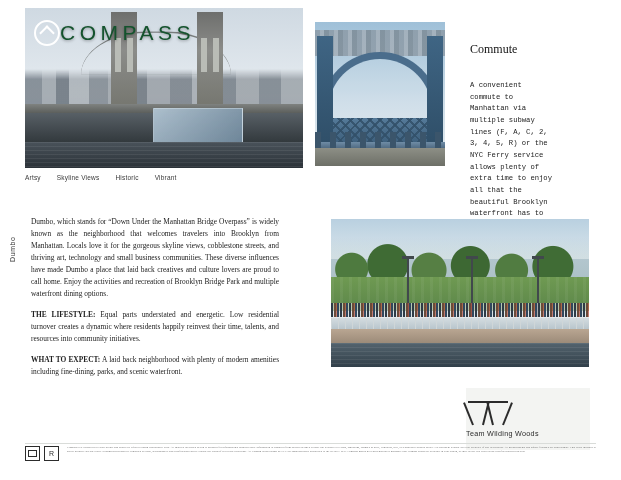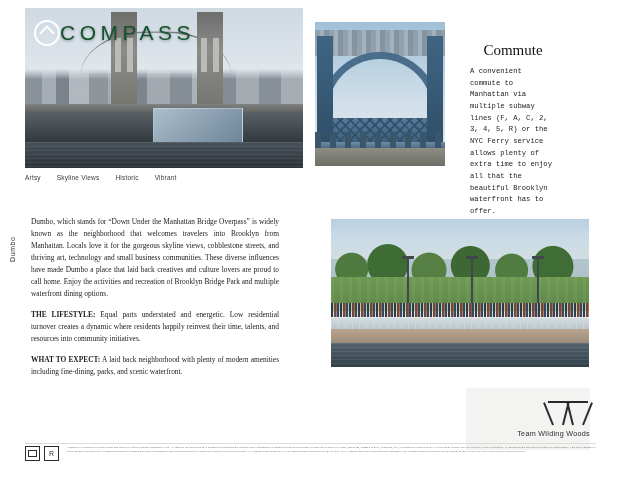--- a/index.html
+++ b/index.html
@@ -172,21 +172,21 @@
   }
   .img-commute .piers{
     position:absolute;left:0;right:0;bottom:18px;height:16px;
     background:repeating-linear-gradient(90deg,#3b556b 0 6px,transparent 6px 15px);
   }
 
   
   .commute-block{position:absolute;left:470px;top:42px;width:86px;}
   .commute-title{
     font-family:"Liberation Serif", serif;
-    font-size:15px;color:#111;margin-bottom:7px;text-align:center;
+    font-size:12px;color:#111;margin-bottom:23px;
   }
   .commute-body{
     font-family:Liberation Mono, monospace;
     font-size:7.2px;line-height:1.62;color:#222;
   }
 
   
   .img-park{
     position:absolute;left:331px;top:219px;width:258px;height:148px;overflow:hidden;
     background:#b9cbd6;
@@ -246,21 +246,21 @@
     content:"";position:absolute;left:-5px;top:-3px;width:12px;height:3px;background:#41484c;
   }
   .img-park .l1{left:76px;}
   .img-park .l2{left:140px;}
   .img-park .l3{left:206px;}
 
   
   .agent{
     position:absolute;left:466px;top:388px;width:124px;height:62px;
     background:#f3f4f2;
-    display:flex;flex-direction:column;align-items:flex-end;justify-content:center;gap:4px;
+    display:flex;flex-direction:column;align-items:flex-start;justify-content:center;gap:4px;
   }
   .agent .mark{
     width:44px;height:24px;position:relative;
   }
   .agent .mark span{
     position:absolute;bottom:0;width:2px;height:24px;background:#2b2b2b;transform-origin:bottom center;
   }
   .agent .mark .a{left:6px;transform:rotate(-22deg);}
   .agent .mark .b{left:16px;transform:rotate(14deg);}
   .agent .mark .c{left:26px;transform:rotate(-14deg);}

